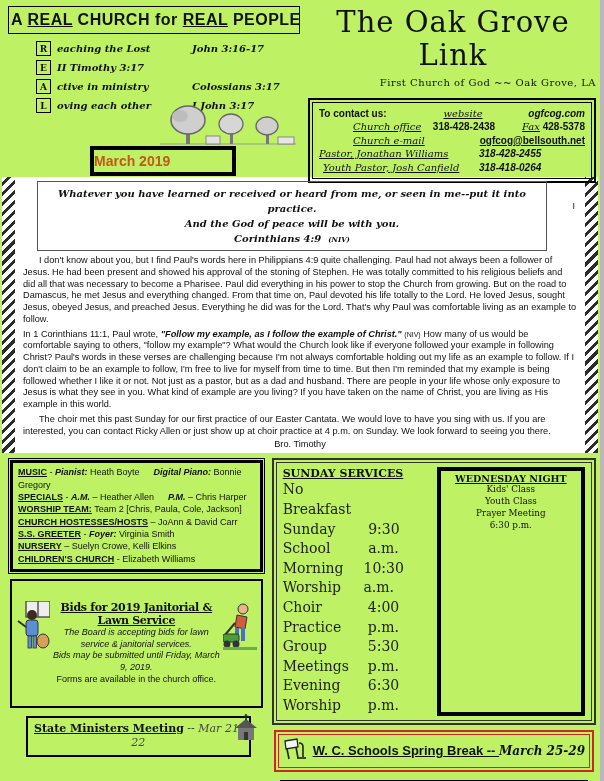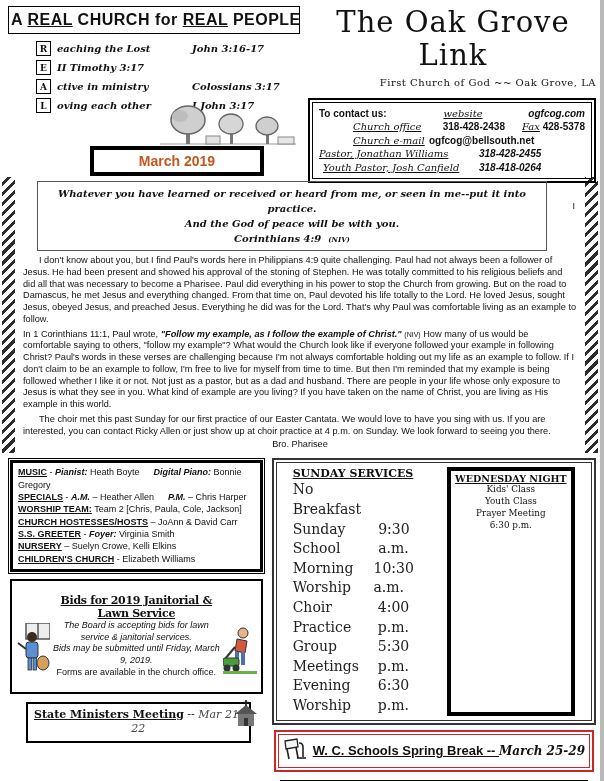--- a/index.html
+++ b/index.html
@@ -1,37 +1,37 @@
 <!DOCTYPE html>
 <html><head>
 <meta charset="utf-8">
 <style>
   html,body{margin:0;padding:0;background:#b9b9b9;}
-  .page{position:relative;width:600px;height:781px;background:#ffffff;overflow:hidden;
+  .page{position:relative;width:600px;height:781px;background:#bef264;overflow:hidden;
         font-family:"Liberation Sans",sans-serif;color:#111;}
   .u{text-decoration:underline;}
   .b{font-weight:bold;}
   .bi{font-weight:bold;font-style:italic;}
 
   
   .masthead{display:flex;padding:6px 4px 0 8px;height:172px;box-sizing:border-box;}
   .mh-left{width:292px;position:relative;}
   .real-banner{border:1px solid #000;padding:4px 2px;text-align:center;font-weight:bold;
                font-size:16px;letter-spacing:.5px;white-space:nowrap;}
   .real-list{margin:7px 0 0 28px;}
   .real-item{display:flex;align-items:center;margin-bottom:4px;font-family:"DejaVu Serif",serif;
              font-size:10px;font-weight:bold;font-style:italic;}
   .letter-box{display:inline-flex;justify-content:center;align-items:center;width:13px;height:13px;
               border:1px solid #000;font-family:"DejaVu Serif",serif;font-style:normal;
               font-size:9px;margin-right:6px;flex:0 0 auto;}
   .real-text{width:135px;}
   .real-ref{width:100px;}
   .trees{position:absolute;left:150px;top:96px;}
   .month-box{position:absolute;left:82px;top:140px;width:138px;border:4px solid #000;
-             text-align:center;padding:3px 14px;font-weight:bold;font-size:14px;color:#c4571d;}
+             text-align:left;padding:3px 0;font-weight:bold;font-size:14px;color:#c4571d;}
   .mh-right{flex:1;padding-left:10px;}
   .paper-title{font-family:"DejaVu Serif",serif;font-size:29px;text-align:center;
                letter-spacing:1px;line-height:1.15;}
   .paper-sub{font-family:"DejaVu Serif",serif;font-size:10px;text-align:right;margin-top:4px;
              letter-spacing:.5px;}
   .contact-box{border:1px solid #000;outline:2px solid #000;outline-offset:2px;
                margin:14px 4px 0 2px;padding:4px 6px;font-size:10px;}
   .crow{display:flex;line-height:1.35;}
   .c-lbl{font-family:"DejaVu Serif",serif;font-style:italic;text-decoration:underline;}
 
@@ -57,36 +57,36 @@
   .bbox{box-sizing:border-box;}
 
   .sched{border:3px solid #000;outline:1px solid #000;outline-offset:1px;margin:2px;
          padding:3px 5px 4px 5px;}
   .sched-title-box{border:1.5px solid #000;width:210px;margin:1px auto 4px auto;text-align:center;
                    font-weight:bold;font-size:12.5px;padding:2px 0;}
   .srow{font-size:9px;line-height:1.37;}
   .srow .lbl{font-weight:bold;text-decoration:underline;}
   .srow .gap{display:inline-block;width:14px;}
 
-  .bids{border:2px solid #000;margin:7px 2px 0 2px;padding:13px 4px;display:flex;align-items:flex-end;}
+  .bids{border:2px solid #000;margin:7px 2px 0 2px;padding:20px 4px;display:flex;align-items:flex-start;}
   .bids-mid{flex:1;text-align:center;}
   .bids-title{font-family:"DejaVu Serif",serif;font-weight:bold;font-size:11px;
               text-decoration:underline;letter-spacing:-.3px;}
   .bids-line{font-style:italic;font-size:9px;line-height:1.3;}
   .bids-line3{font-size:9px;line-height:1.3;}
 
   .ministers{border:2px solid #000;margin:8px 14px 0 18px;padding:4px 2px;text-align:center;
              position:relative;}
   .min-line{font-family:"DejaVu Serif",serif;font-size:11px;line-height:1.35;}
   .min-line .m{font-weight:bold;text-decoration:underline;}
   .min-line .d{font-style:italic;color:#444;}
   .church-ico{position:absolute;right:-12px;top:-4px;}
 
   .services-duo{border:1px solid #333;outline:2px solid #333;outline-offset:2px;
-                margin:4px 4px 0 4px;padding:4px 16px;display:flex;}
+                margin:4px 4px 0 4px;padding:4px 6px;display:flex;}
   .svc-left{width:150px;}
   .svc-title{font-family:"DejaVu Serif",serif;font-weight:bold;font-size:11px;text-decoration:underline;}
   .svc-row{display:flex;font-family:"DejaVu Serif",serif;font-size:14px;line-height:1.4;color:#222;}
   .svc-name{width:88px;}
   .wed-box{border:4px solid #000;flex:1;margin-left:4px;text-align:center;padding:2px 2px;}
   .wed-title{font-family:"DejaVu Serif",serif;font-weight:bold;font-size:9.5px;text-decoration:underline;}
   .wed-line{font-family:"DejaVu Serif",serif;font-size:8.8px;line-height:1.35;}
 
   .spring{border:2px solid #cc2626;margin:9px 2px 0 2px;padding:2px;}
   .spring-in{border:1px solid #cc2626;display:flex;align-items:center;padding:2px 4px;}
@@ -162,26 +162,26 @@
       <div class="paper-sub">First Church of God ~~ Oak Grove, LA</div>
 
       <div class="contact-box">
         <div class="crow">
           <span class="b" style="width:104px;">To contact us:</span>
           <span class="c-lbl" style="width:80px;text-align:center;">website</span>
           <span class="bi" style="flex:1;text-align:right;">ogfcog.com</span>
         </div>
         <div class="crow">
           <span class="c-lbl" style="margin-left:34px;width:70px;">Church office</span>
-          <span class="b" style="width:82px;text-align:right;">318-428-2438</span>
+          <span class="b" style="width:82px;text-align:center;">318-428-2438</span>
           <span style="flex:1;text-align:right;"><span class="c-lbl">Fax</span>&nbsp;<span class="b">428-5378</span></span>
         </div>
         <div class="crow">
           <span class="c-lbl" style="margin-left:34px;width:76px;">Church e-mail</span>
-          <span class="b" style="flex:1;text-align:left;">ogfcog@bellsouth.net</span>
+          <span class="b" style="flex:1;text-align:right;text-decoration:underline;">ogfcog@bellsouth.net</span>
         </div>
         <div class="crow">
           <span class="c-lbl" style="width:160px;">Pastor, Jonathan Williams</span>
           <span class="bi">318-428-2455</span>
         </div>
         <div class="crow">
           <span class="c-lbl" style="margin-left:4px;width:156px;">Youth Pastor, Josh Canfield</span>
           <span class="bi">318-418-0264</span>
         </div>
       </div>
@@ -195,21 +195,21 @@
           <div>Whatever you have learned or received or heard from me, or seen in me--put it into practice.</div>
           <div>And the God of peace will be with you.</div>
           <div><span>Corinthians 4:9</span>&nbsp;&nbsp;<span class="niv">(NIV)</span></div>
         </div>
         <span class="stray">I</span>
       </div>
       <p class="body-p indent">I don't know about you, but I find Paul's words here in Philippians 4:9 quite challenging.  Paul had not always been a follower of Jesus. He had been present and showed his approval of the stoning of Stephen.  He was totally committed to his religious beliefs and did all that was necessary to become a Pharisee.  Paul did everything in his power to stop the Church from growing.  But on the road to Damascus, he met Jesus and everything changed.   From that time on, Paul devoted his life totally to the Lord.  He loved Jesus, sought Jesus, obeyed Jesus, and preached Jesus.  Everything he did was for the Lord.  That's why Paul was comfortable living as an example to follow.</p>
       <p class="body-p"><span>In 1 Corinthians 11:1, Paul wrote, </span><span class="bi">"Follow my example, as I follow the example of Christ."</span>&nbsp;<span class="niv">(NIV)</span>&nbsp;<span>How many of us would be comfortable saying to others, "follow my example"?  What would the Church look like if everyone followed your example in following Christ?  Paul's words in these verses are challenging because I'm not always comfortable holding out my life as an example to follow.  If I don't claim to be an example to follow, I'm free to live for myself from time to time.  But then I'm reminded that my example is being followed whether I like it or not.  Not just as a pastor, but as a dad and husband.  There are people in your life whose only exposure to Jesus is what they see in you. What kind of example are you living?  If you have taken on the name of Christ, you are living as His example in this world.</span></p>
       <p class="body-p indent">The choir met this past Sunday for our first practice of our Easter Cantata.  We would love to have you sing with us.  If you are interested, you can contact Ricky Allen or just show up at choir practice at 4 p.m. on Sunday.  We look forward to seeing you there.</p>
       <div class="closing">
-        <div>Bro. Pharisee</div>
+        <div>Bro. Timothy</div>
       </div>
     </div>
   </section>
 
   <section class="bottom">
 
     <div class="col-left">
 
       <div class="sched bbox">
         <div class="srow"><span class="lbl">MUSIC</span><span> - </span><span class="bi">Pianist:</span><span> Heath Boyte</span><span class="gap"></span><span class="bi">Digital Piano:</span><span> Bonnie Gregory</span></div>

